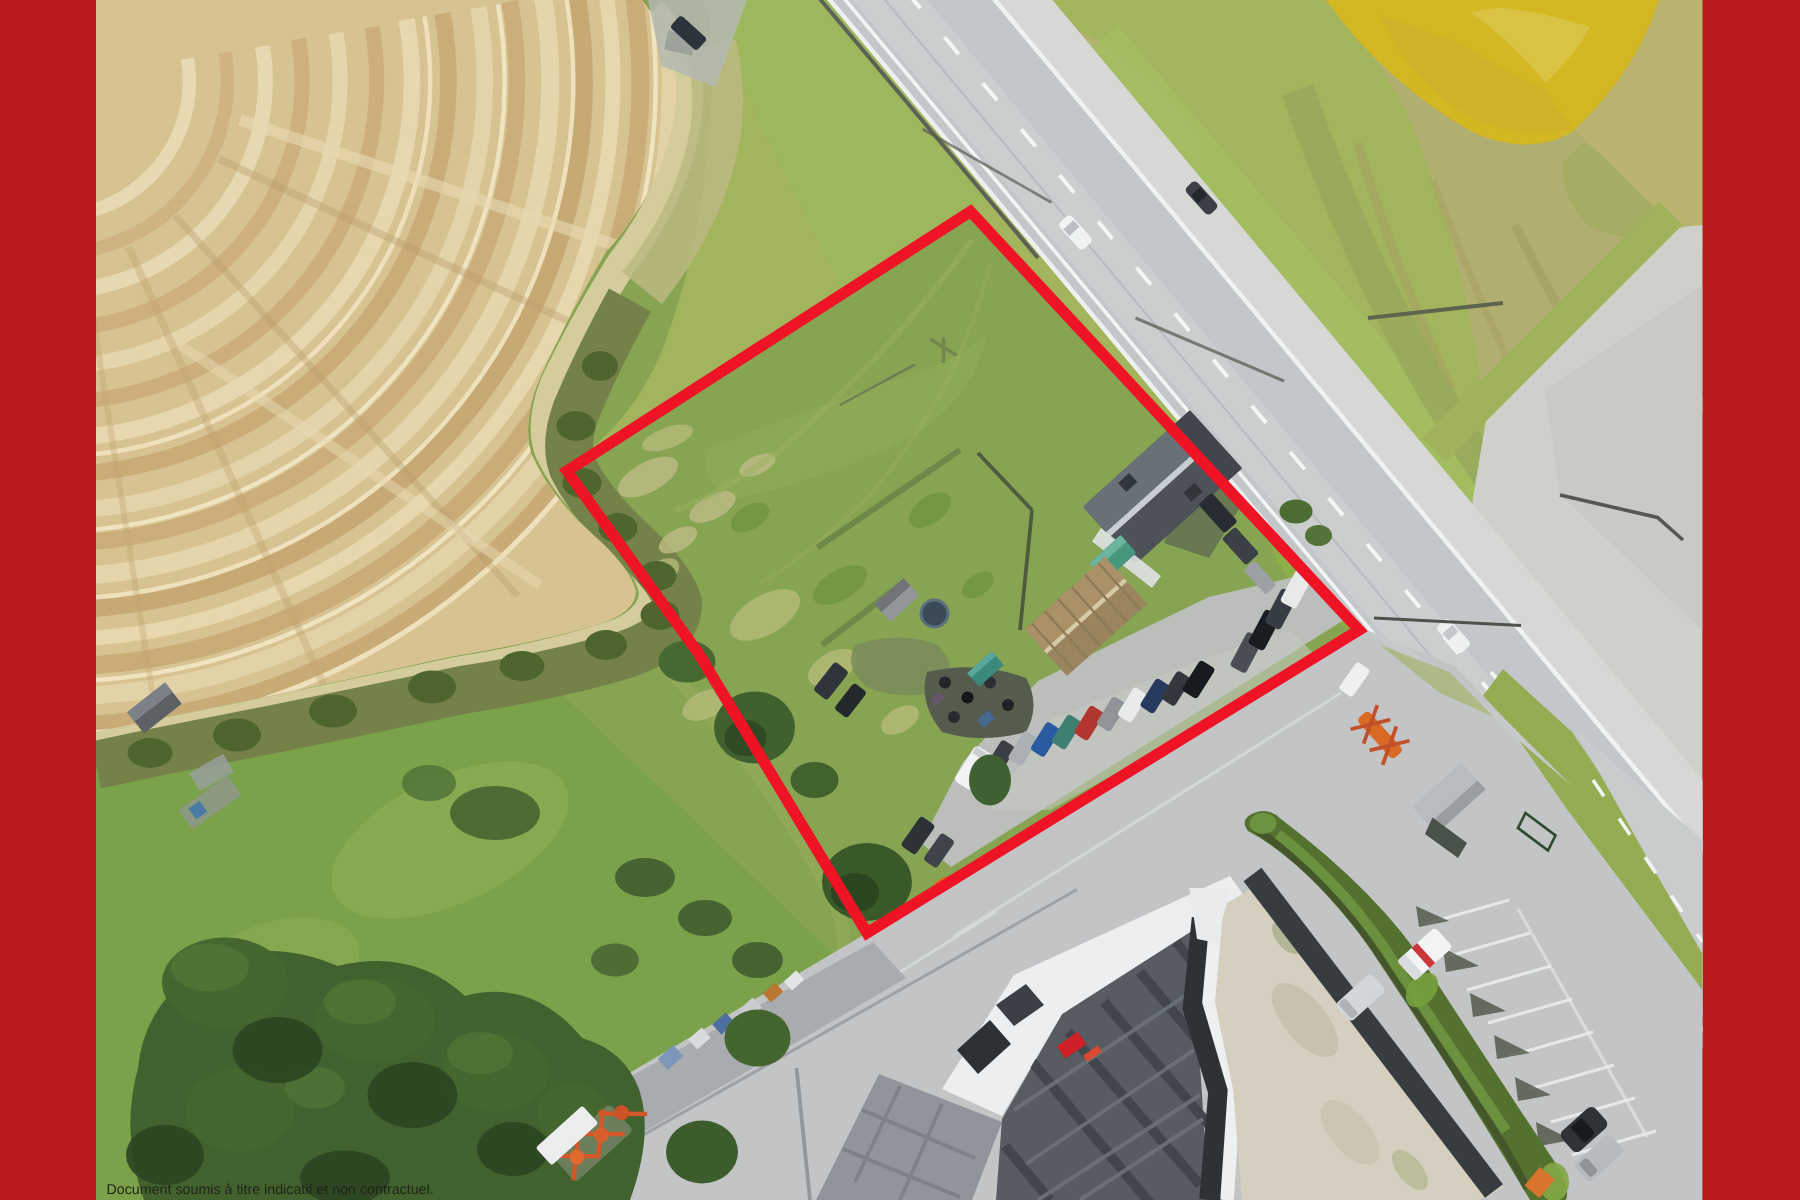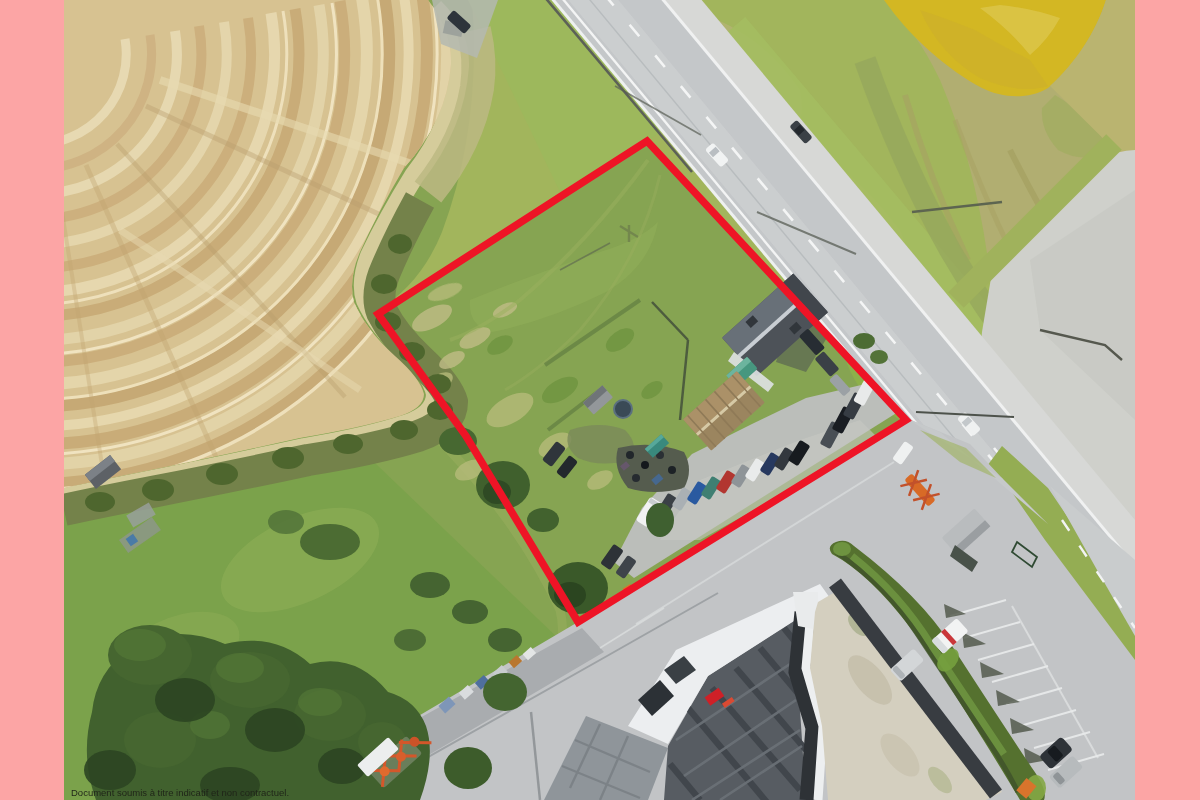--- a/index.html
+++ b/index.html
@@ -1,16 +1,16 @@
 <!DOCTYPE html>
 <html><head>
 <meta charset="utf-8">
 <style>
   html,body{margin:0;padding:0;background:#ffffff;}
-  #stage{position:relative;width:1200px;height:800px;background:#fca5a5;overflow:hidden;
+  #stage{position:relative;width:1200px;height:800px;background:#b91c1c;overflow:hidden;
          font-family:"Liberation Sans", sans-serif;}
 </style>
 </head>
 <body>
 <div id="stage">
 <svg width="1200" height="800" viewBox="0 0 1200 800" xmlns="http://www.w3.org/2000/svg">
 <defs>
   <clipPath id="photo">
           <rect x="64" y="0" width="1071" height="800"></rect>
         </clipPath>

